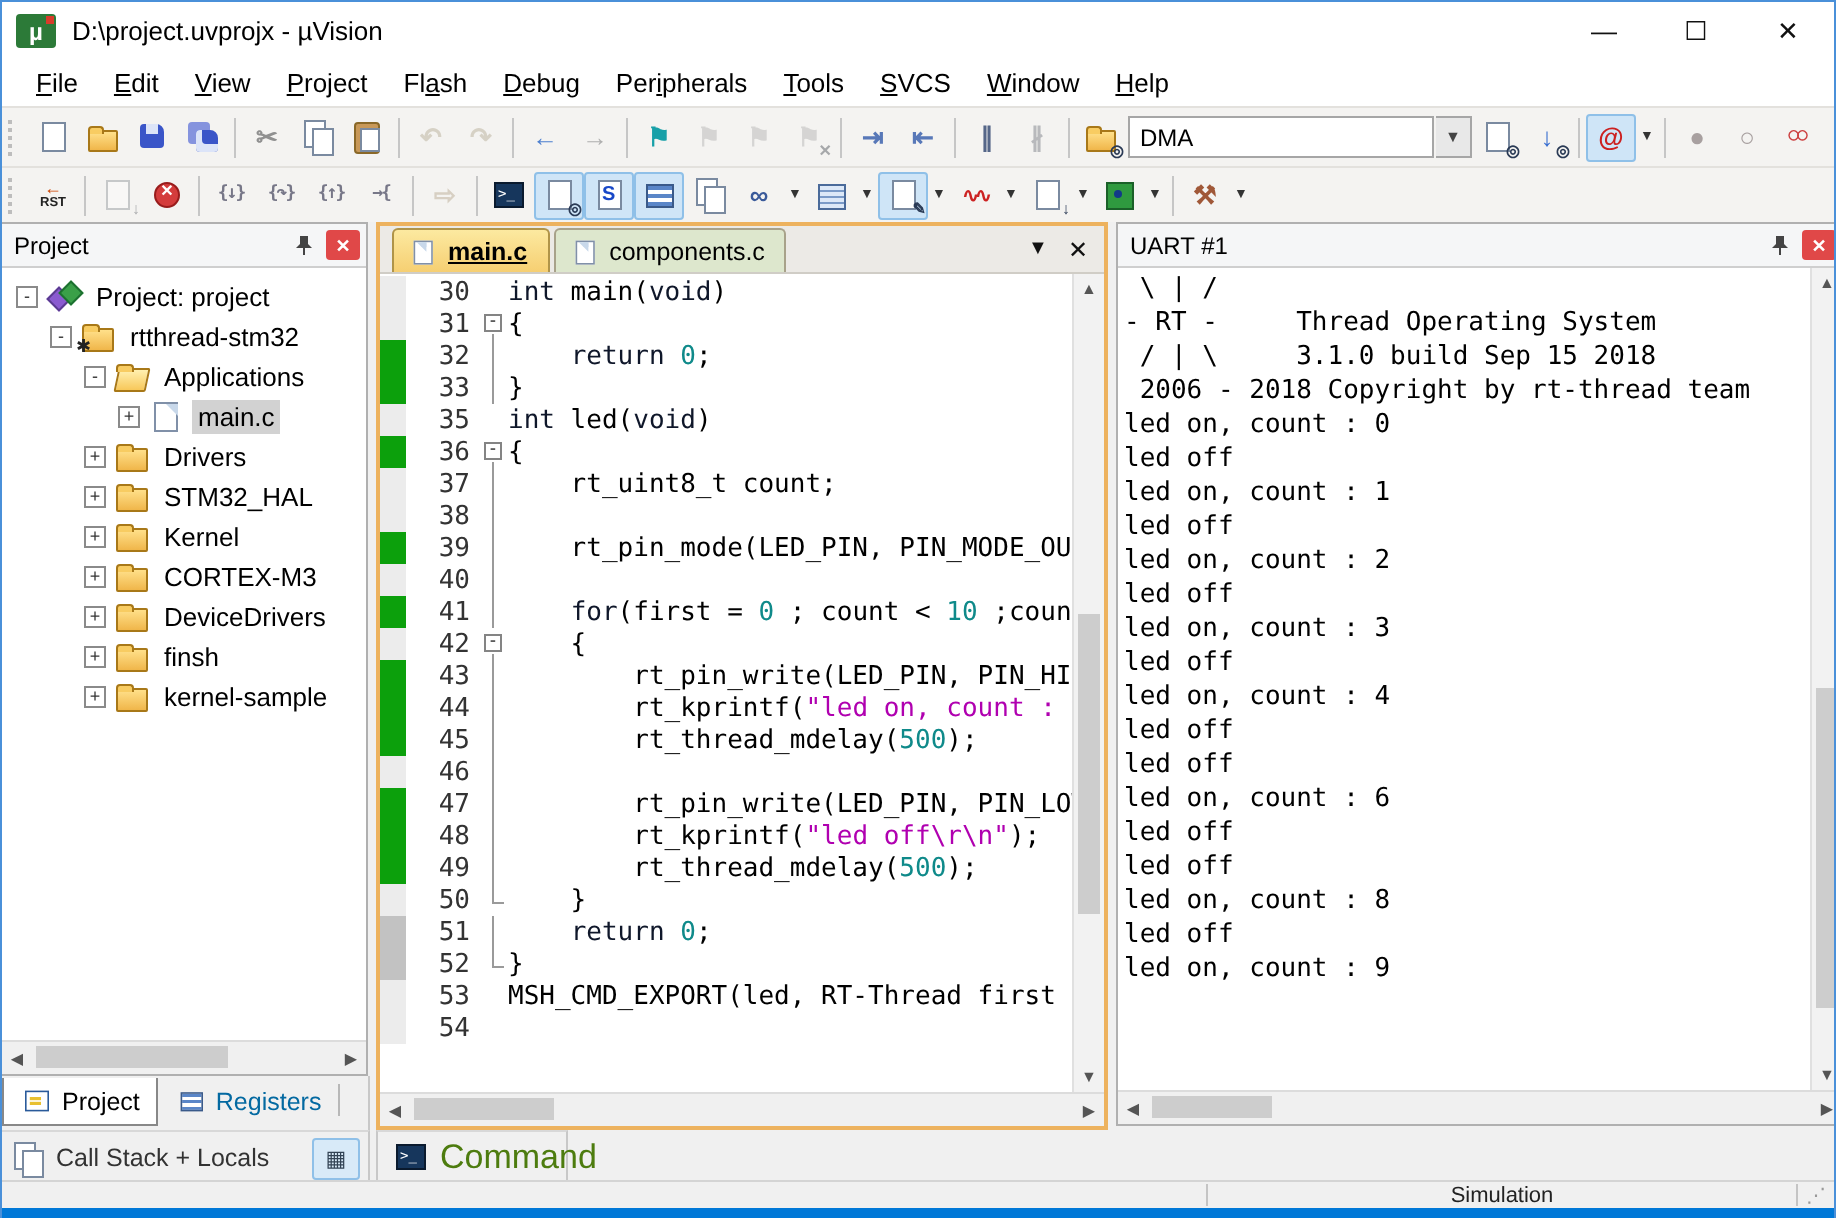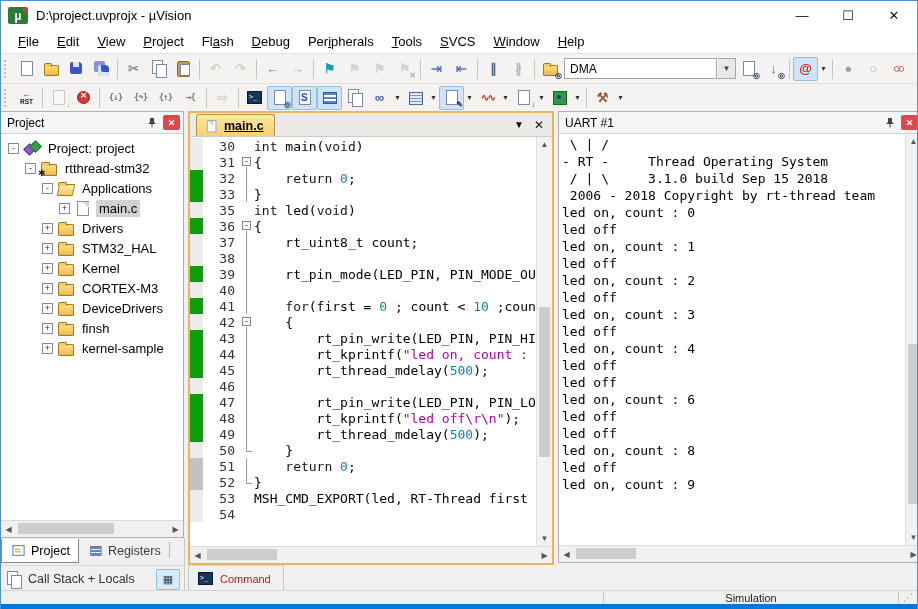--- a/index.html
+++ b/index.html
@@ -82,30 +82,30 @@
   .hscroll{height:16px;background:#f0f0f0;border-top:1px solid #dcdcdc;display:flex;align-items:center;position:relative;flex:none}
   .sarrow{width:15px;height:100%;display:flex;align-items:center;justify-content:center;font-size:8px;color:#555;flex:none}
   .htrack{flex:1;height:100%;position:relative}
   .hthumb{position:absolute;top:2px;height:11px;background:#cdcdcd}
   .vscroll{position:absolute;right:0;top:0;bottom:0;width:15px;background:#f2f2f2;border-left:1px solid #e0e0e0}
   .vscroll .up,.vscroll .down{position:absolute;left:0;width:15px;height:15px;display:flex;align-items:center;justify-content:center;font-size:8px;color:#555}
   .vscroll .up{top:0}.vscroll .down{bottom:0}
   .vthumb{position:absolute;left:2px;width:11px;background:#cdcdcd}
   
   #left-tabs{position:absolute;left:0;top:427px;width:184px;height:27px;background:#f0f0f0;display:flex;align-items:flex-start;padding-top:1px;box-sizing:border-box;border-right:1px solid #c8c8c8}
-  .btab{height:23px;display:flex;align-items:center;padding:0 8px;font-size:12.5px;color:#404040;gap:4px}
+  .btab{height:23px;display:flex;align-items:center;padding:0 8px;font-size:12.5px;color:#0369a1;gap:4px}
   .btab.active{background:#fff;border:1px solid #888;border-top:none;color:#000}
   .btabsep{width:1px;height:16px;background:#b8b8b8;margin-top:3px}
   .mini{transform:scale(.8);transform-origin:center}
   
   #callstack-bar{position:absolute;left:0;top:454px;width:184px;height:27px;background:#f0f0f0;border-top:1px solid #d8d8d8;border-right:1px solid #c8c8c8;display:flex;align-items:center;padding:0 4px;box-sizing:border-box;gap:6px}
   #callstack-bar .lbl{font-size:12.5px;color:#333;white-space:nowrap}
   .calcbtn{margin-left:auto;width:22px;height:19px;border:1px solid #8fc0e8;background:#d8eaf8;display:flex;align-items:center;justify-content:center;font-size:11px;color:#345;border-radius:2px}
   #command-bar{position:absolute;left:187px;top:454px;height:27px;width:96px;background:#f0f0f0;border:1px solid #c8c8c8;border-top:1px solid #d8d8d8;display:flex;align-items:center;gap:6px;padding:0 8px;box-sizing:border-box}
-  #command-bar .lbl{font-size:11px;color:#b91c1c}
+  #command-bar .lbl{font-size:17px;color:#4d7c0f}
   
   #editor-frame{position:absolute;left:187px;top:0;width:366px;height:454px;border:2px solid #edb25e;background:#fff;box-sizing:border-box;display:flex;flex-direction:column}
   .etabbar{height:23px;background:#eceae6;display:flex;align-items:flex-end;padding-left:6px;flex:none;border-bottom:1px solid #d0cdc6}
   .etab{height:21px;display:flex;align-items:center;gap:3px;padding:0 10px 0 6px;border:1px solid #a8a28a;border-bottom:none;border-radius:3px 3px 0 0;margin-right:2px;font-size:12.5px;background:#dde7cd}
   .etab.active{background:linear-gradient(#fce9a0,#f6cf72);border-color:#b09448;font-weight:bold;text-decoration:underline}
   .etabctl{margin-left:auto;display:flex;align-items:center;gap:10px;padding:0 8px;align-self:center}
   .etabctl span{font-size:10px;color:#111}
   .ebody{position:relative;flex:1;overflow:hidden;background:#fff}
   .elines{position:absolute;left:0;top:1px;right:15px;bottom:0;overflow:hidden;font-family:"DejaVu Sans Mono",monospace;font-size:13px}
   .cline{height:16px;display:flex;align-items:center;white-space:pre}
@@ -500,20 +500,24 @@
       <span class="ic ic-doc2"></span>
       <span class="lbl">Call Stack + Locals</span>
       <span class="calcbtn">▦</span>
     </div>
 
     <div id="editor-frame">
       <div class="etabbar" id="editor-tabs">
           <span class="etab active">
             <span class="ti ti-file mini" style="width: 14px; height: 15px;"></span>
             <span>main.c</span>
+          </span>
+          <span class="etab">
+            <span class="ti ti-file mini" style="width: 14px; height: 15px;"></span>
+            <span>components.c</span>
           </span>
           <span class="etabctl">
             <span>▼</span>
             <span style="font-size: 12px;">✕</span>
           </span>
         </div>
       <div class="ebody">
         <div class="elines" id="code-lines">
             <div class="cline"><span class="cov"></span><span class="lnum">30</span><span class="fold"></span><span class="codetext"><span class="tok-k">int</span><span class="tok-p"> main(</span><span class="tok-k">void</span><span class="tok-p">)</span></span></div>
             <div class="cline"><span class="cov"></span><span class="lnum">31</span><span class="fold fm-box"></span><span class="codetext"><span class="tok-p">{</span></span></div>

